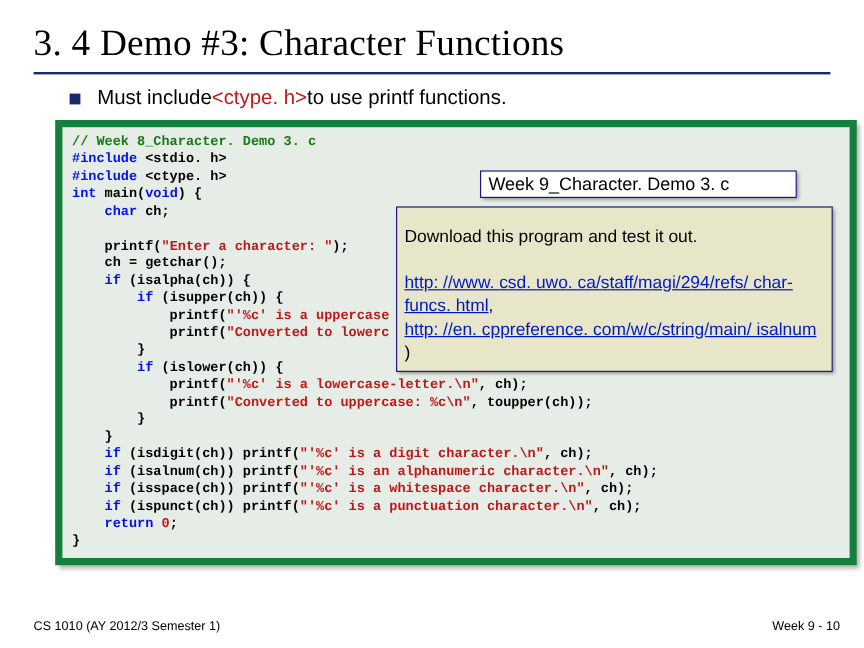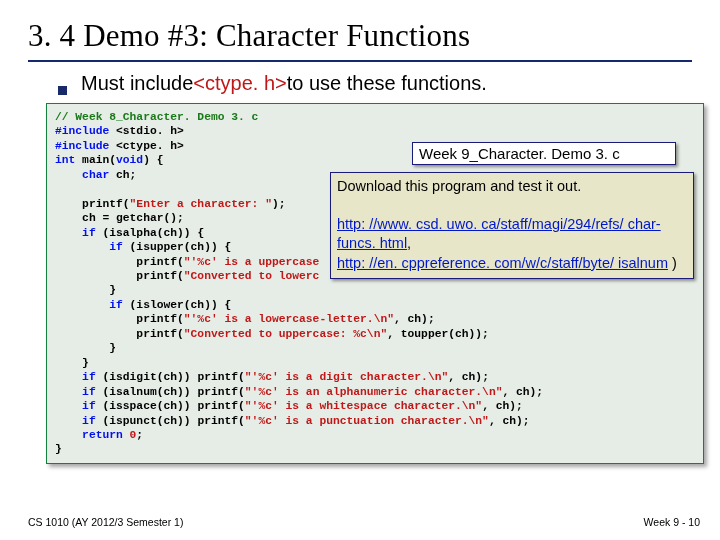--- a/index.html
+++ b/index.html
@@ -24,74 +24,74 @@
     font-size: 31px;
     font-weight: normal;
     letter-spacing: 0.2px;
   }
   .hr {
     border: none;
     border-top: 2.5px solid #142a6e;
     margin: 6px 0 10px 0;
   }
   .bullet-line {
-    font-size: 20px;
+    font-size: 17px;
     margin-left: 30px;
     display: flex;
-    align-items: flex-end;
+    align-items: center;
   }
   .sq {
     display: inline-block;
     width: 9px;
     height: 9px;
     background: #182a6a;
     margin-right: 14px;
   }
   .red { color: #c01818; }
   .code-box {
     margin: 8px 0 0 18px;
     width: 640px;
     background: #e6ece6;
-    border: 1px solid #15803d;
+    border: 6px solid #15803d;
     box-shadow: 3px 3px 4px rgba(0,0,0,0.35);
     padding: 6px 8px 6px 8px;
     font-family: "Courier New", Courier, monospace;
     font-size: 11.3px;
     font-weight: bold;
     line-height: 1.28;
     white-space: pre;
     position: relative;
   }
   .blue { color: #0010ee; }
   .cmt { color: #1a7a1a; }
   .overlay-file {
     position: absolute;
     top: 142px;
-    left: 412px;
+    left: 400px;
     width: 250px;
     background: #fff;
     border: 1.5px solid #1a1a7a;
     box-shadow: 2px 2px 3px rgba(0,0,0,0.4);
     font-size: 15px;
     font-family: Arial, sans-serif;
     color: #000;
     padding: 2px 6px;
     text-align: left;
   }
   .overlay-desc {
     position: absolute;
     top: 172px;
     left: 330px;
     width: 350px;
     background: #e8e6c8;
     border: 1.5px solid #1a1a7a;
     box-shadow: 2px 2px 3px rgba(0,0,0,0.4);
     font-size: 14.5px;
     font-family: Arial, sans-serif;
-    padding: 4px 6px 5px 6px;
+    padding: 16px 6px 5px 6px;
     line-height: 1.32;
   }
   .link {
     color: #0018c8;
     text-decoration: underline;
   }
   .footer {
     position: absolute;
     bottom: 12px;
     left: 28px;
@@ -107,21 +107,21 @@
 
 <div class="slide">
 
   <div class="title">3. 4 Demo #3: Character Functions</div>
   <hr class="hr">
 
   <div class="bullet-line">
     <span class="sq"></span>
     <span>Must include </span>
     <span class="red">&lt;ctype. h&gt;</span>
-    <span> to use these functions.</span>
+    <span> to use printf functions.</span>
   </div>
 
   <div class="code-box"><span class="cmt">// Week 8_Character. Demo 3. c</span>
 <span class="blue">#include </span><span>&lt;stdio. h&gt;</span>
 <span class="blue">#include </span><span>&lt;ctype. h&gt;</span>
 <span class="blue">int</span><span> main(</span><span class="blue">void</span><span>) {</span>
 <span class="blue">    char</span><span> ch;</span>
 <span></span>
 <span>    printf(</span><span class="red">"Enter a character: "</span><span>);</span>
 <span>    ch = getchar();</span>
@@ -141,21 +141,21 @@
 <span class="blue">    if</span><span> (ispunct(ch)) printf(</span><span class="red">"'%c' is a punctuation character.\n"</span><span>, ch);</span>
 <span class="blue">    return </span><span class="red">0</span><span>;</span>
 <span>}</span></div>
 
   <div class="overlay-file">Week 9_Character. Demo 3. c</div>
 
   <div class="overlay-desc">
     <span>Download this program and test it out.</span><br>
     <br>
     <span class="link">http: //www. csd. uwo. ca/staff/magi/294/refs/ char-funcs. html</span><span>,</span><br>
-    <span class="link">http: //en. cppreference. com/w/c/staff/byte/ isalnum</span><span> )</span>
+    <span class="link">http: //en. cppreference. com/w/c/string/main/ isalnum</span><span> )</span>
   </div>
 
   <div class="footer">
     <span>CS 1010 (AY 2012/3 Semester 1)</span>
     <span>Week 9 - 10</span>
   </div>
 
 </div>
 
 </body></html>

